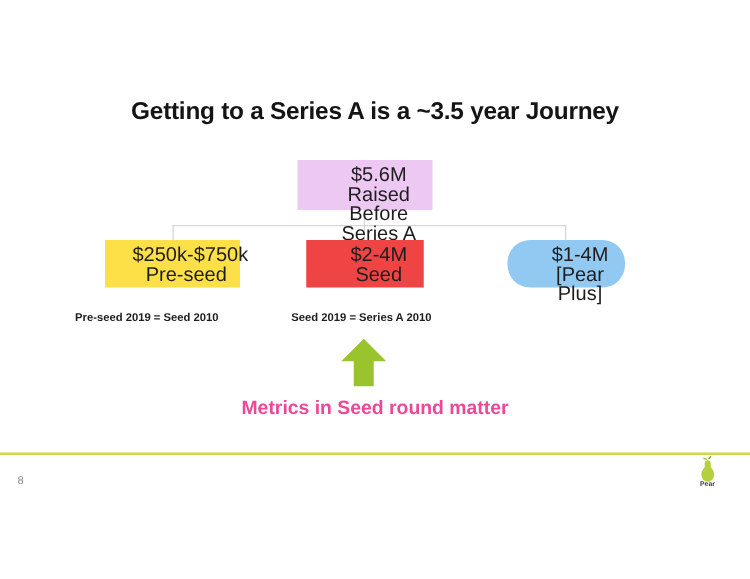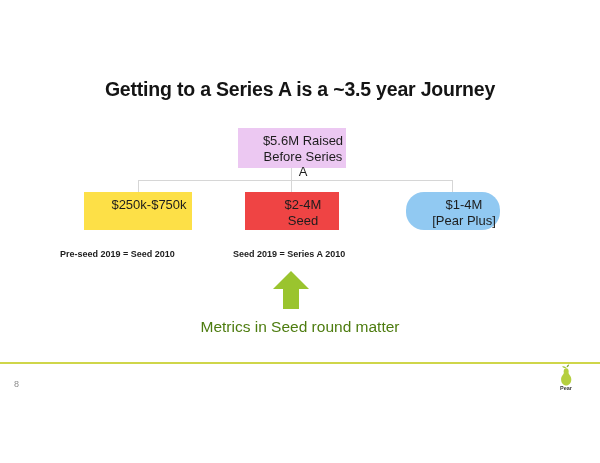--- a/index.html
+++ b/index.html
@@ -46,21 +46,21 @@
     width: 600px;
     height: 463px;
     pointer-events: none;
   }
   .diagram > * { pointer-events: auto; }
 
   .node {
     position: absolute;
     box-sizing: border-box;
     text-align: center;
-    font-size: 13px;
+    font-size: 16px;
     line-height: 15.5px;
     color: #1d1d1d;
     padding-top: 5px;
     padding-left: 22px;
   }
 
   .node-top {
     left: 238px;
     top: 128px;
     width: 108px;
@@ -155,22 +155,22 @@
   }
 
   
   .takeaway {
     position: absolute;
     left: 0;
     top: 318px;
     width: 600px;
     text-align: center;
     font-size: 15.5px;
-    font-weight: normal;
-    color: #4d7c0f;
+    font-weight: bold;
+    color: #ec4899;
   }
 
   
   .footer-rule {
     position: absolute;
     left: 0;
     top: 362px;
     width: 600px;
     height: 1.6px;
     background: #cfd64a;
@@ -228,20 +228,21 @@
     <div class="conn conn-drop-mid"></div>
     <div class="conn conn-drop-right"></div>
 
     <div class="node node-top">
       <span>$5.6M Raised</span>
       <span class="node-line2">Before Series A</span>
     </div>
 
     <div class="node node-preseed">
       <span>$250k-$750k</span>
+      <span class="node-line2">Pre-seed</span>
     </div>
 
     <div class="node node-seed">
       <span>$2-4M</span>
       <span class="node-line2">Seed</span>
     </div>
 
     <div class="node node-seedplus">
       <span>$1-4M</span>
       <span class="node-line2">[Pear Plus]</span>

